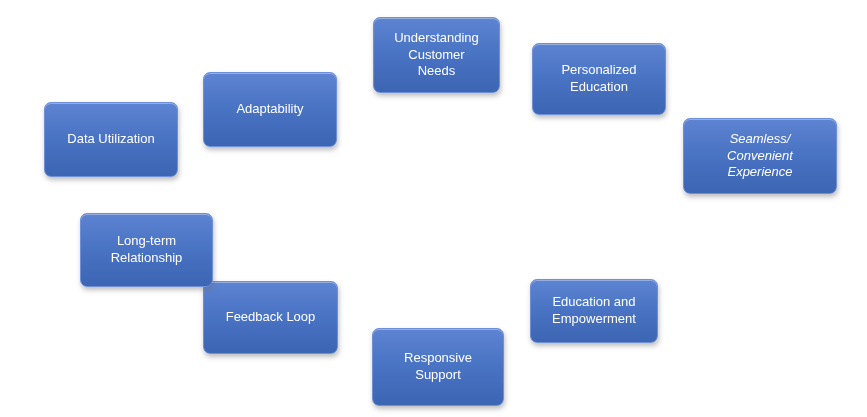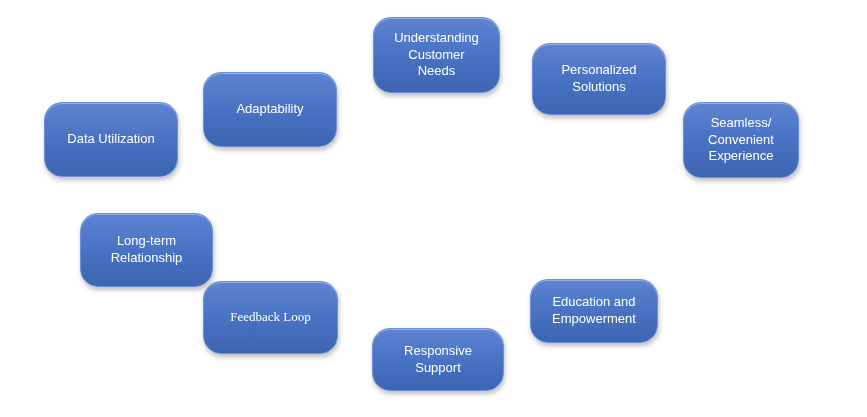--- a/index.html
+++ b/index.html
@@ -16,51 +16,51 @@
     overflow: hidden;
   }
   .node {
     position: absolute;
     display: flex;
     align-items: center;
     justify-content: center;
     text-align: center;
     box-sizing: border-box;
     padding: 4px 14px;
-    border-radius: 18px;
+    border-radius: 7px;
     color: #ffffff;
     font-size: 13px;
     line-height: 1.28;
     background: linear-gradient(180deg, #5d84d2 0%, #4a74c4 45%, #3c66b3 100%);
     border: 1px solid #6f8fd6;
     box-shadow:
       inset 0 1px 0 rgba(255, 255, 255, 0.35),
       1px 3px 5px rgba(110, 110, 110, 0.45);
   }
   
   .n1  { left: 373px; top: 17px;  width: 127px; height: 76px; }
   .n2  { left: 532px; top: 43px;  width: 134px; height: 72px; }
-  .n3  { left: 683px; top: 102px; width: 116px; height: 76px; }
+  .n3  { left: 683px; top: 118px; width: 154px; height: 76px; font-style: italic; }
   .n4  { left: 683px; top: 213px; width: 133px; height: 72px; }
   .n5  { left: 530px; top: 279px; width: 128px; height: 64px; }
-  .n6  { left: 372px; top: 328px; width: 132px; height: 63px; }
-  .n7  { left: 203px; top: 281px; width: 135px; height: 73px; font-family: Liberation Serif, serif; }
+  .n6  { left: 372px; top: 328px; width: 132px; height: 78px; }
+  .n7  { left: 203px; top: 281px; width: 135px; height: 73px; }
   .n8  { left: 44px;  top: 213px; width: 133px; height: 74px; margin-left: 36px; }
   .n9  { left: 44px;  top: 102px; width: 134px; height: 75px; }
   .n10 { left: 203px; top: 43px;  width: 134px; height: 75px; margin-top: 29px; }
 </style>
 </head>
 <body>
 
 <div class="canvas">
   <div class="node n1">
     <span>Understanding Customer Needs</span>
   </div>
   <div class="node n2">
-    <span>Personalized Solutions</span>
+    <span>Personalized Education</span>
   </div>
   <div class="node n3">
     <span>Seamless/ Convenient Experience</span>
   </div>
   <div class="node n5">
     <span>Education and Empowerment</span>
   </div>
   <div class="node n6">
     <span>Responsive Support</span>
   </div>

